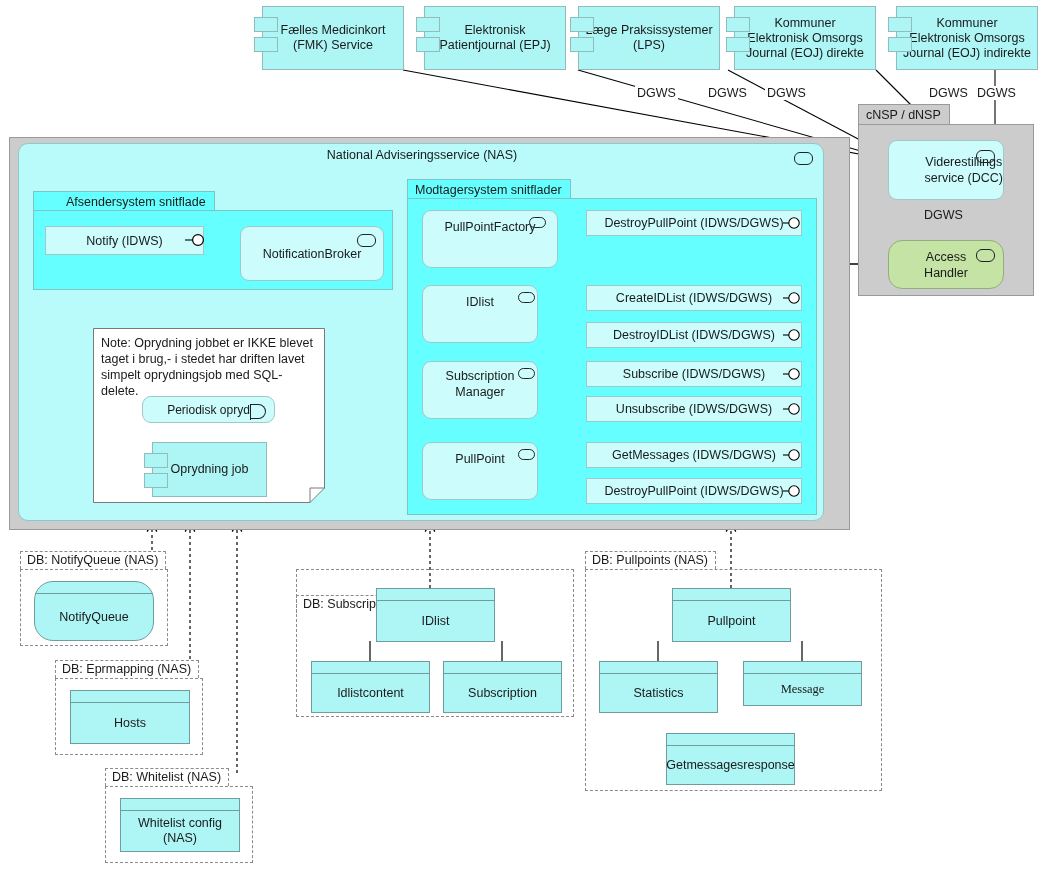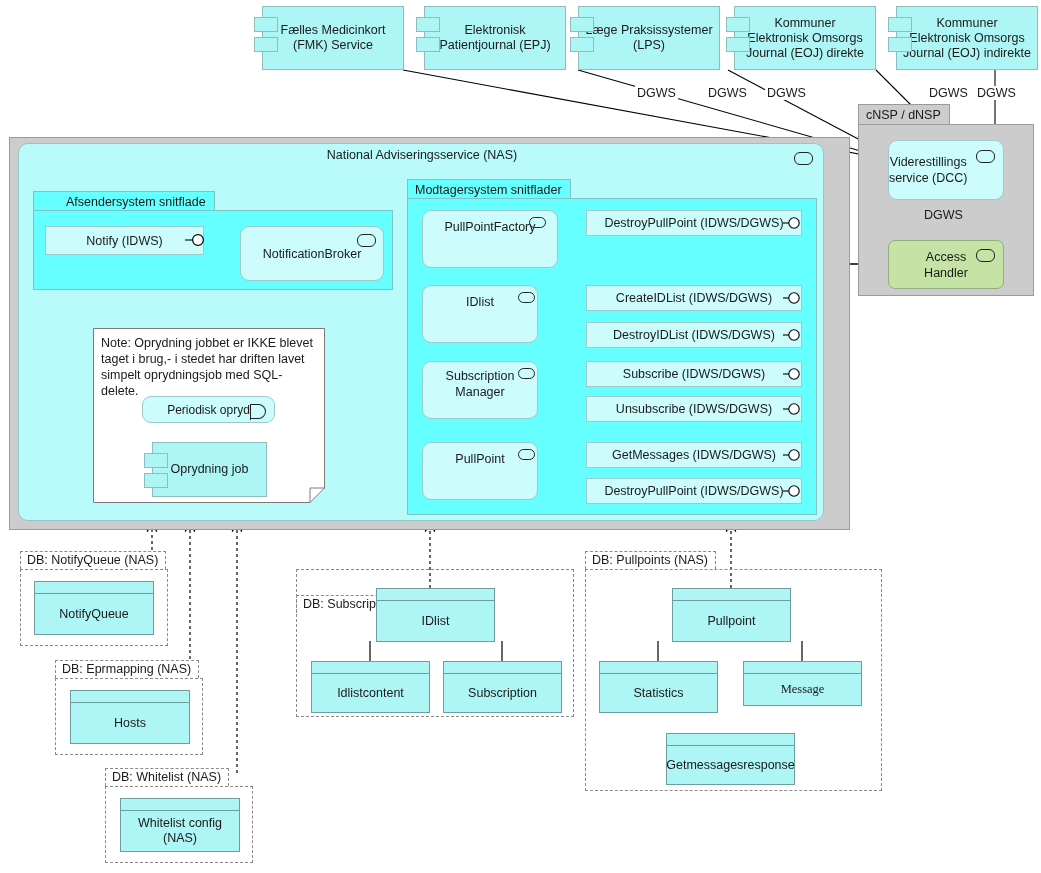--- a/index.html
+++ b/index.html
@@ -15,21 +15,21 @@
   }
   .comp .bars{position:absolute;left:-9px;top:10px;width:22px;}
   .bar{width:22px;height:13px;background:#aef5f5;border:1px solid #8fbdbd;margin-bottom:5px;}
 
   .rounded{border-radius:9px;}
   .light{background:#ccfcfc;border:1px solid #9fc9c9;}
   .panel{background:#66ffff;border:1px solid #7fc4c4;}
   .nasbox{background:#b9fbfb;border:1px solid #8fc8c8;border-radius:10px;}
   .backend{background:#cccccc;border:1px solid #9a9a9a;}
   .nsp{background:#cccccc;border:1px solid #9a9a9a;}
-  .green{background:#c5e3a5;border:1px solid #93ad7c;border-radius:7px;}
+  .green{background:#c5e3a5;border:1px solid #93ad7c;border-radius:14px;}
 
   .tab{
     background:#cccccc;border:1px solid #9a9a9a;border-bottom:none;
     font-size:12.5px;padding:2px 8px 1px 7px;display:flex;align-items:center;
   }
   .tab.cy{background:#66ffff;border:1px solid #7fc4c4;border-bottom:none;}
 
   .iface{
     background:#ccfcfc;border:1px solid #9fc9c9;
     display:flex;align-items:center;justify-content:center;
@@ -154,21 +154,21 @@
   <div class="abs lbl" style="left:706px;top:86px;background:#fff;padding:0 2px;">DGWS</div>
   <div class="abs lbl" style="left:765px;top:86px;background:#fff;padding:0 2px;">DGWS</div>
   <div class="abs lbl" style="left:927px;top:86px;background:#fff;padding:0 2px;">DGWS</div>
   <div class="abs lbl" style="left:975px;top:86px;background:#fff;padding:0 2px;">DGWS</div>
 
   <div class="abs tab" style="left:858px;top:104px;height:20px;">
     <span>cNSP / dNSP</span>
   </div>
   <div class="abs nsp" style="left:858px;top:124px;width:176px;height:172px;"></div>
 
-  <div class="abs light rounded" style="left:888px;top:140px;width:116px;height:60px;display:flex;align-items:center;justify-content:flex-start;text-align:center;font-size:12.5px;line-height:16px;">
+  <div class="abs light rounded" style="left:888px;top:140px;width:116px;height:60px;display:flex;align-items:center;justify-content:flex-end;text-align:center;font-size:12.5px;line-height:16px;">
     <span style="white-space:pre-line;">Viderestillings
 service (DCC)</span>
     <span class="compicon" style="right:8px;top:9px;"></span>
   </div>
   <div class="abs lbl" style="left:922px;top:208px;background:#ccc;padding:0 2px;">DGWS</div>
   <div class="abs green" style="left:888px;top:240px;width:116px;height:49px;display:flex;align-items:center;justify-content:center;text-align:center;font-size:12.5px;line-height:16px;">
     <span style="white-space:pre-line;">Access
 Handler</span>
     <span class="compicon" style="right:8px;top:8px;"></span>
   </div>
@@ -282,21 +282,21 @@
         <div class="bar"></div>
         <div class="bar"></div>
       </div>
     <span>Oprydning job</span>
   </div>
 
   <div class="abs dbtab" style="left:20px;top:551px;">
     <span>DB: NotifyQueue (NAS)</span>
   </div>
   <div class="abs dbgroup" style="left:20px;top:569px;width:148px;height:77px;"></div>
-  <div class="abs tbl" style="left:34px;top:581px;width:120px;height:54px;">
+  <div class="abs tbl" style="left:34px;top:581px;width:120px;height:60px;border-radius:19px;">
     <div class="hdr"></div>
     <div class="nm" style="white-space:pre-line;">NotifyQueue</div>
   </div>
 
   <div class="abs dbtab" style="left:55px;top:660px;">
     <span>DB: Eprmapping (NAS)</span>
   </div>
   <div class="abs dbgroup" style="left:55px;top:678px;width:148px;height:77px;"></div>
   <div class="abs tbl" style="left:70px;top:690px;width:120px;height:54px;">
     <div class="hdr"></div>

